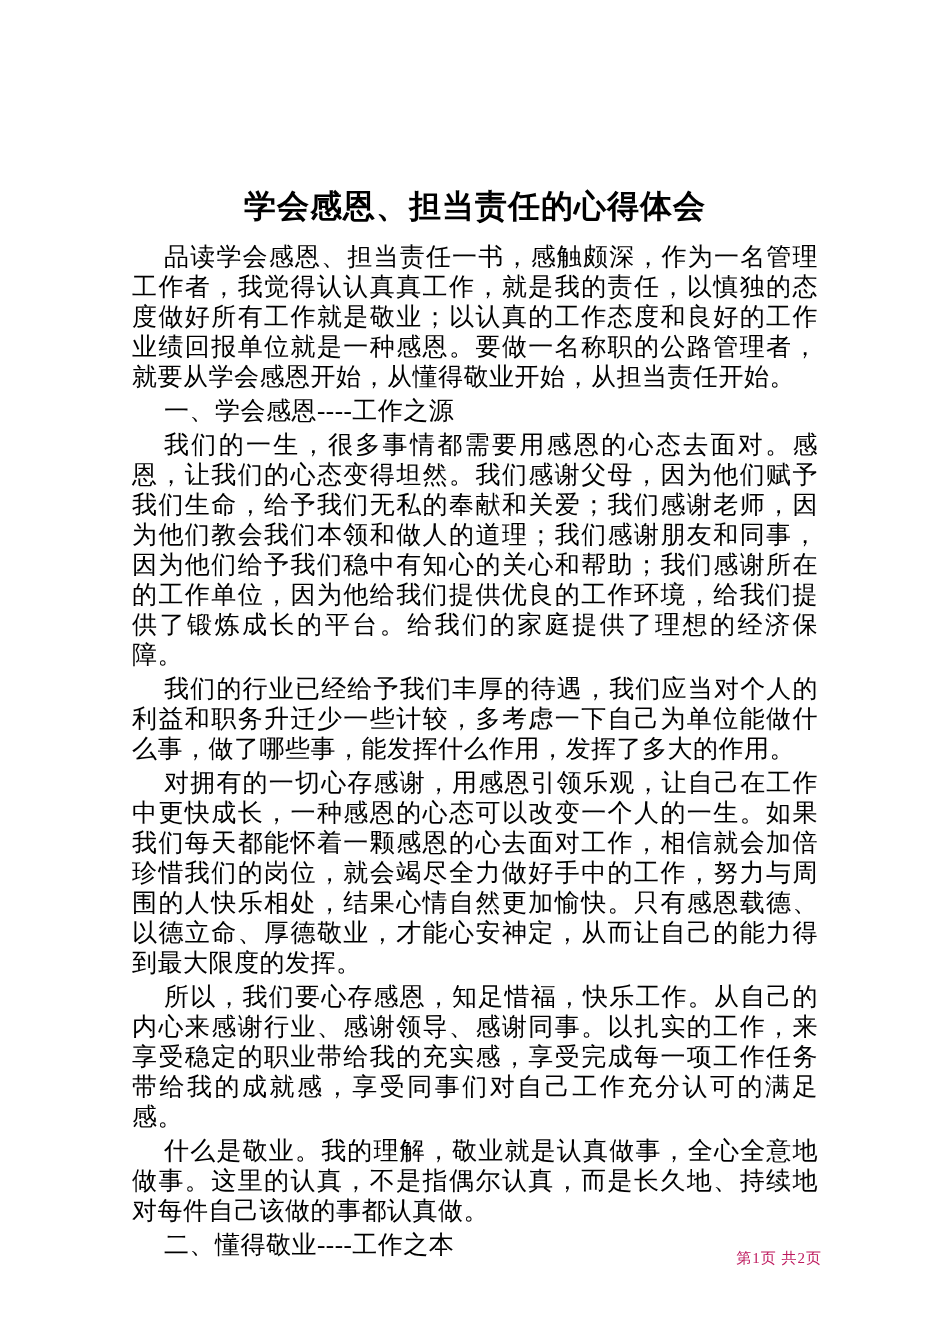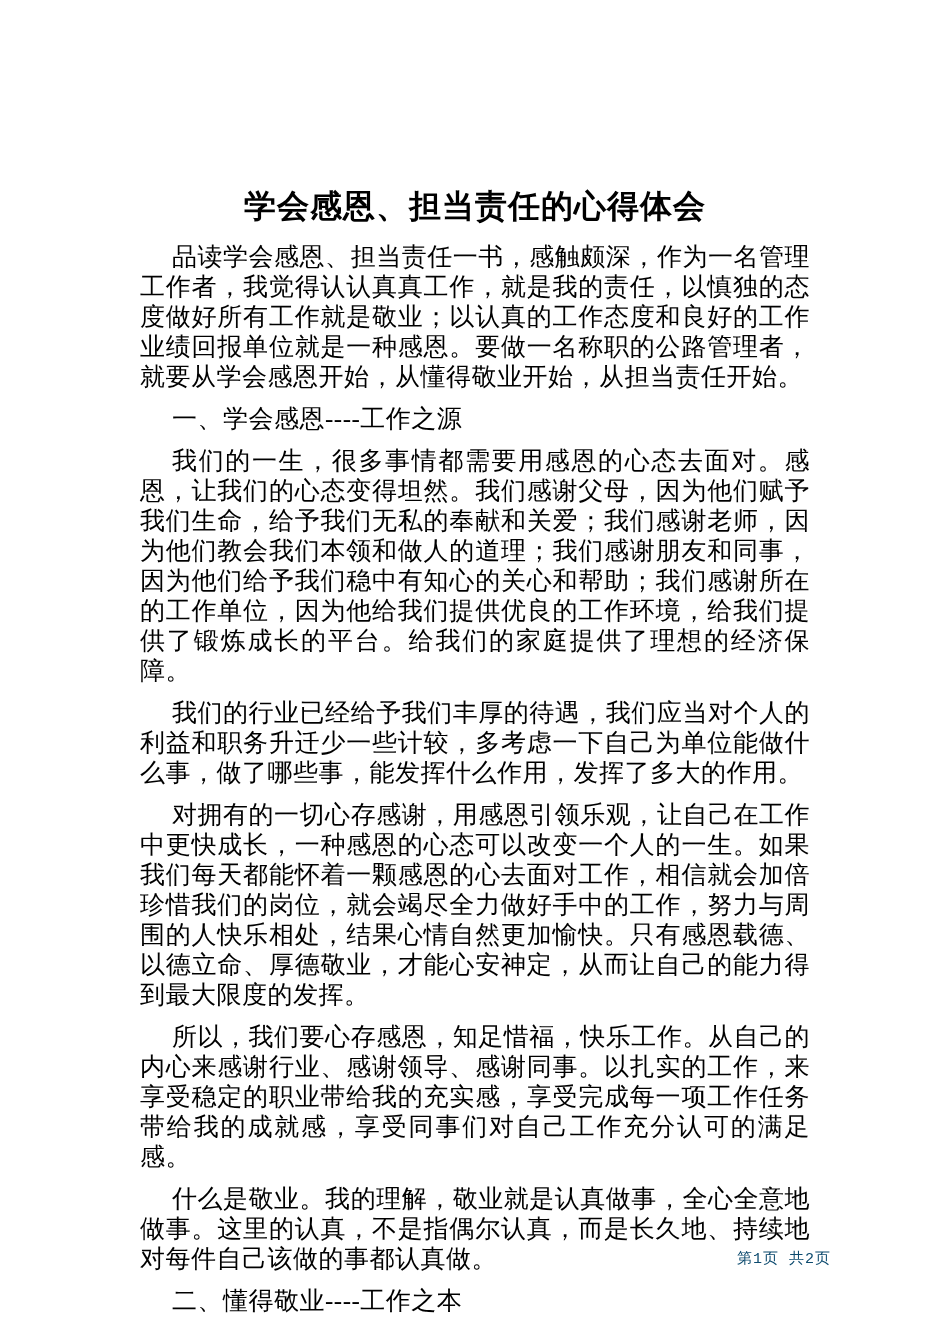--- a/index.html
+++ b/index.html
@@ -21,36 +21,35 @@
   }
   .doc-title {
     font-size: 32px;
     font-weight: bold;
     text-align: center;
     line-height: 40px;
     margin: 0 0 16px 0;
     letter-spacing: 1px;
   }
   .doc-body p {
-    margin: 12px;
+    margin: 4px;
     font-size: 25px;
     line-height: 30px;
     letter-spacing: 0.5px;
     text-align: justify;
     text-indent: 32px;
     word-break: break-all;
   }
   .page-footer {
     position: absolute;
-    right: 119px;
+    right: 128px;
     bottom: 72px;
     font-size: 15px;
-    color: #0c4a6e;
+    color: #be185d;
     letter-spacing: 1px;
-    font-family: Liberation Mono, monospace;
   }
 </style>
 </head>
 <body>
 
 <div class="page">
 
   <h1 class="doc-title">学会感恩、担当责任的心得体会</h1>
 
   <div class="doc-body">

